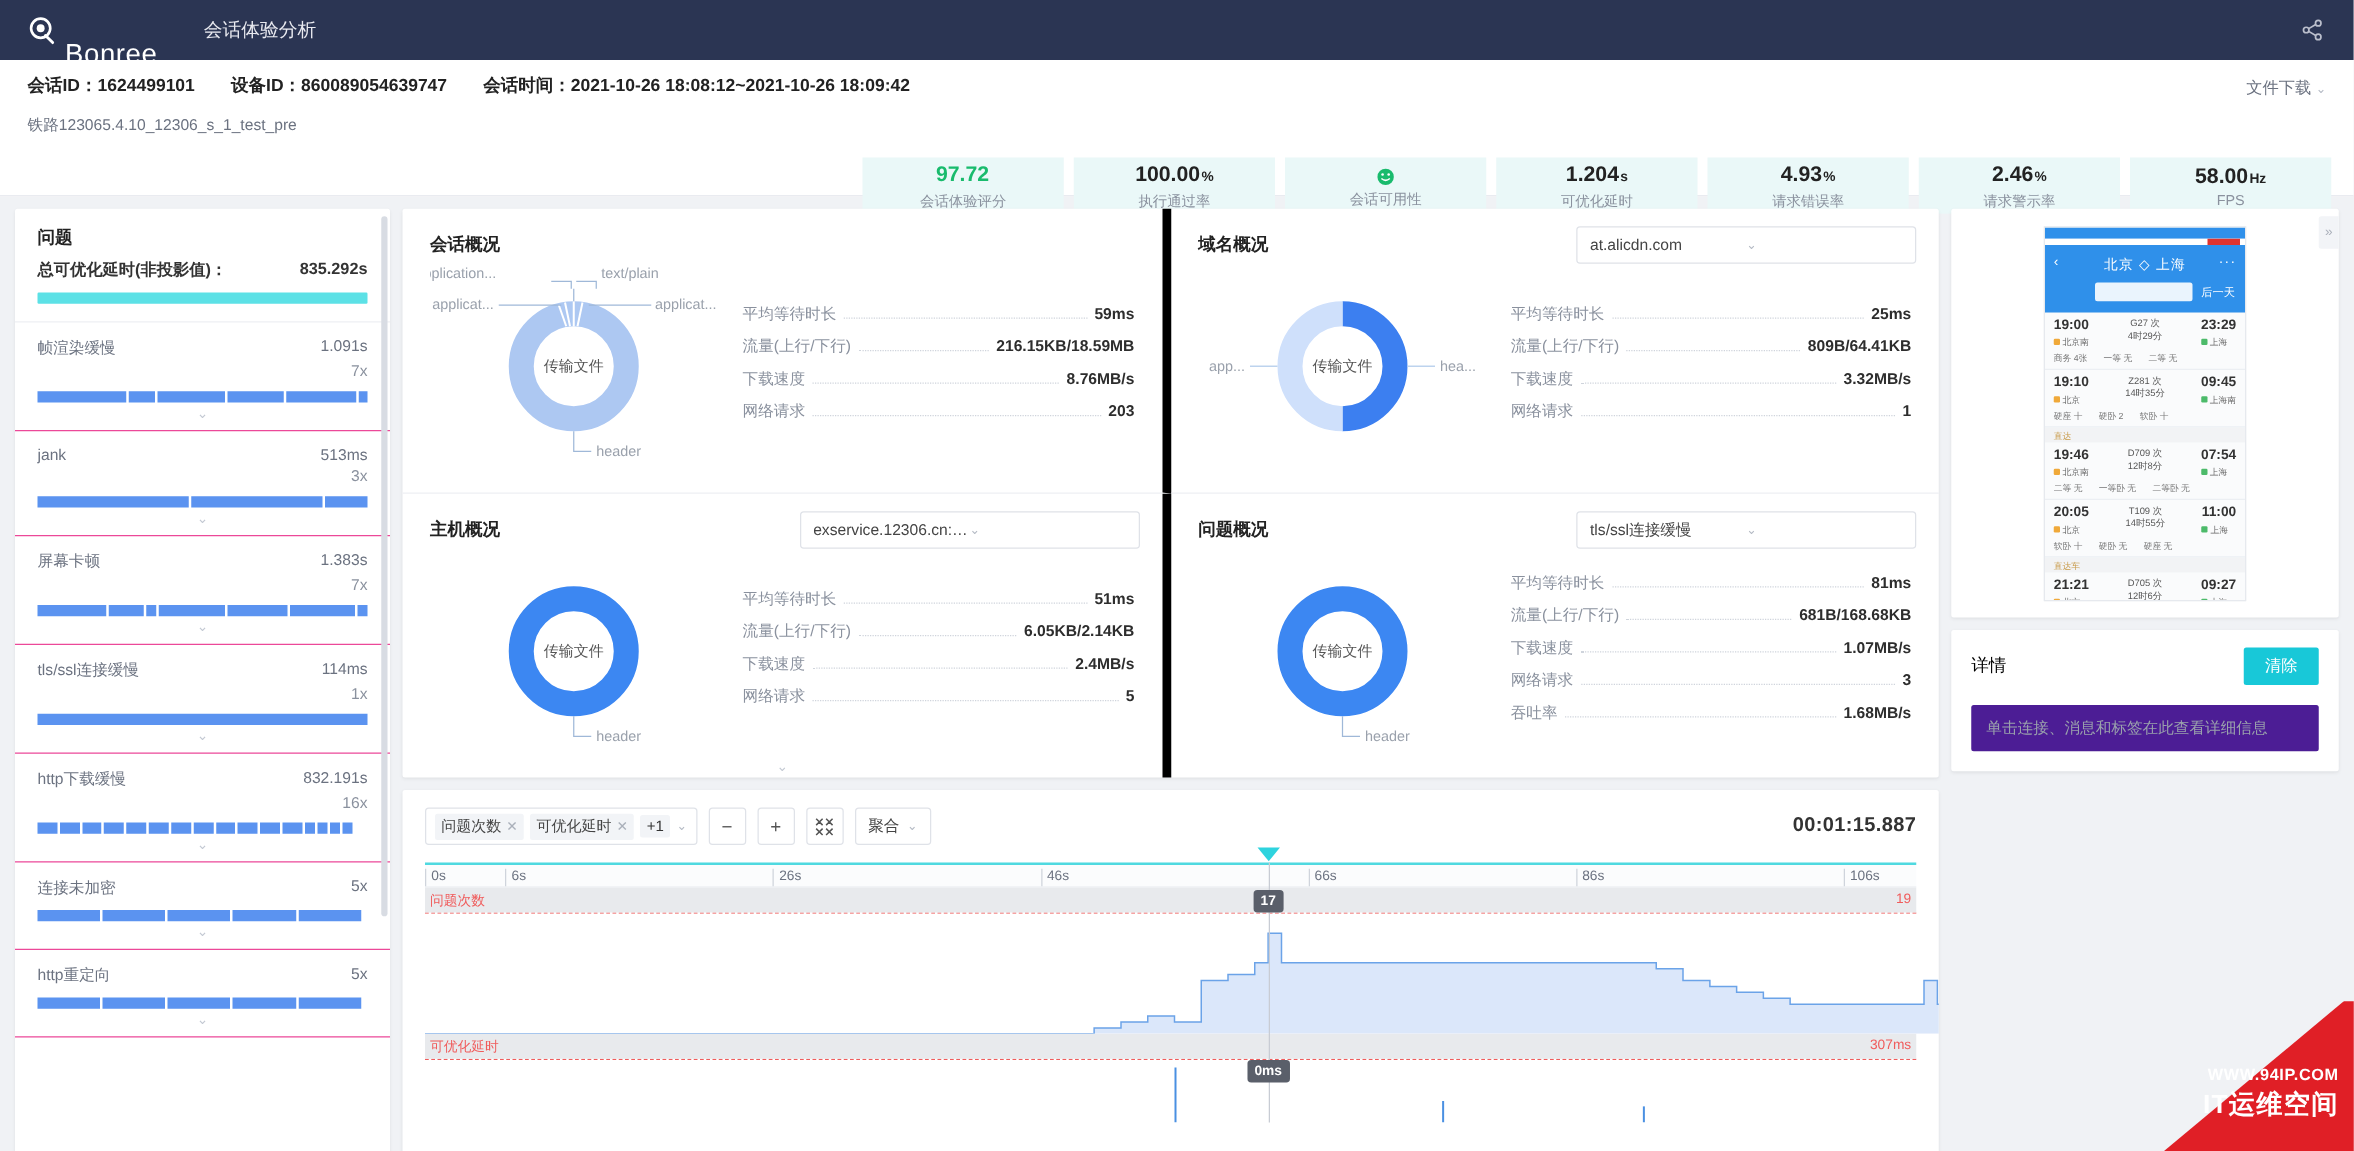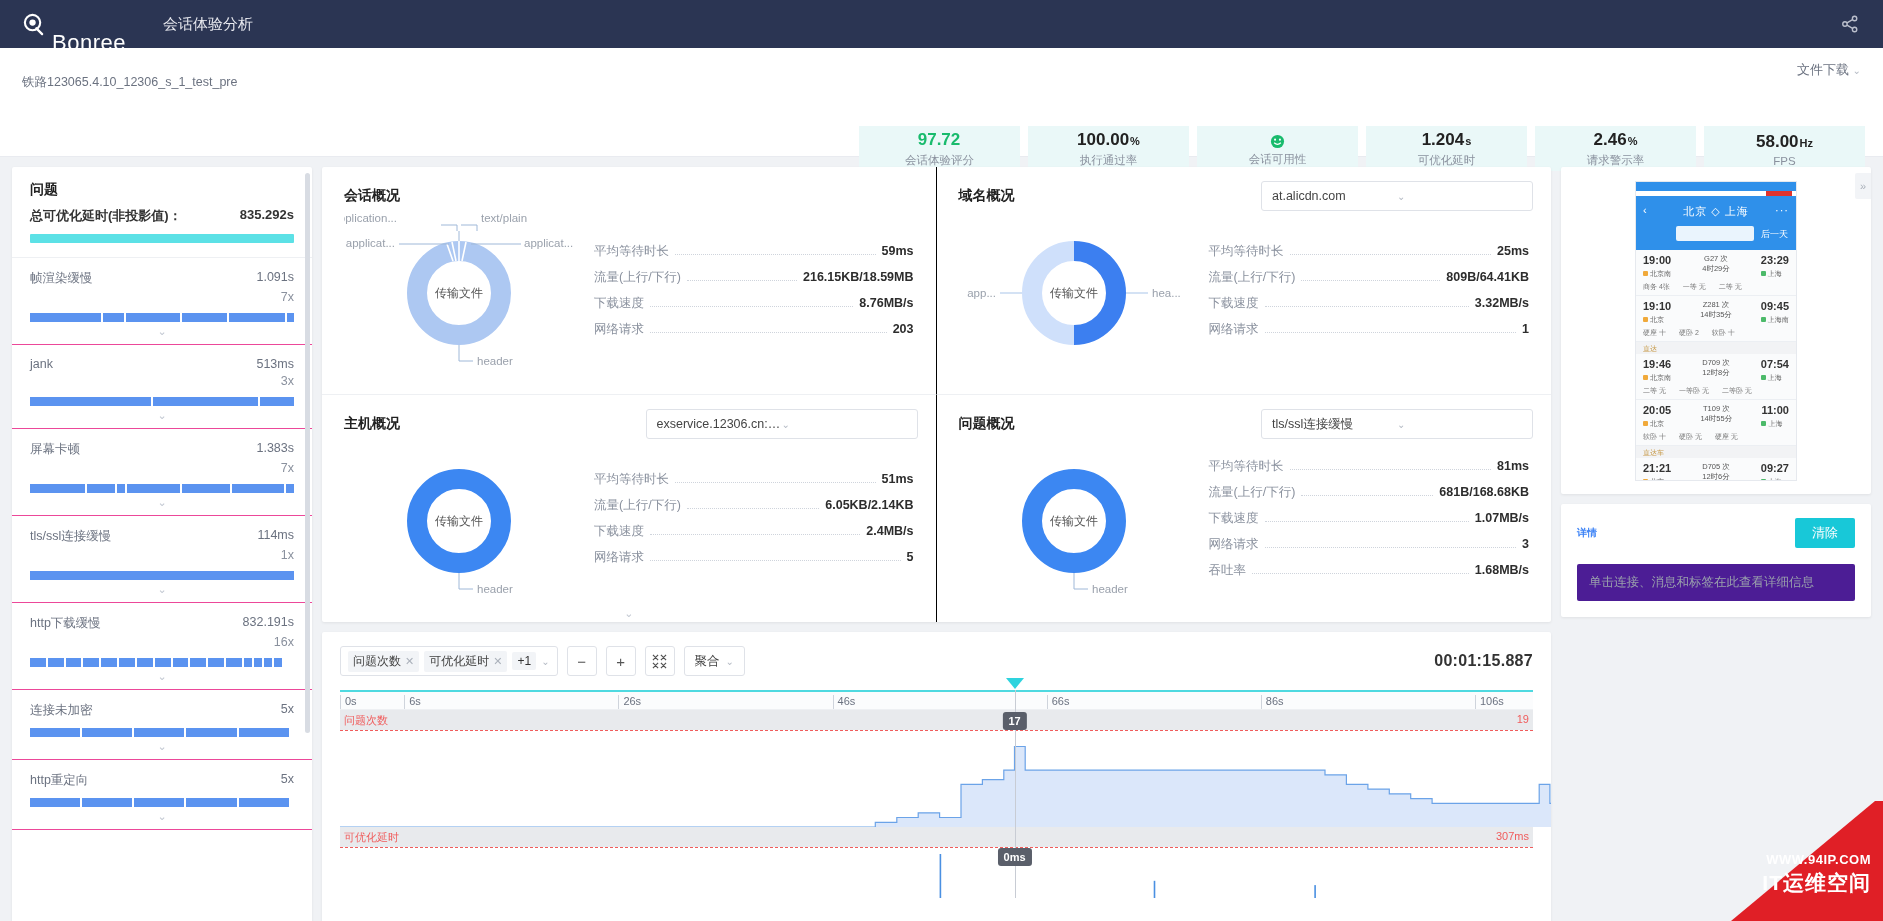--- a/index.html
+++ b/index.html
@@ -81,21 +81,21 @@
   }
 
   
   .center { flex: 1; display: flex; flex-direction: column; gap: 10px; min-width: 0; }
   .panel-grid {
     background: #fff; border-radius: 2px; box-shadow: 0 1px 3px rgba(0,0,0,.07);
     display: grid; grid-template-columns: 1fr 1fr;
     height: 455px; position: relative;
   }
   .qpanel { padding: 14px 18px 0 22px; position: relative; }
-  .qpanel.brd-r { border-right: 1px solid #000000; }
+  .qpanel.brd-r { border-right: 7px solid #000000; }
   .qpanel.brd-b { border-bottom: 1px solid #eef0f3; }
   .qhead { display: flex; align-items: center; justify-content: space-between; height: 30px; }
   .qtitle { font-weight: bold; font-size: 14px; color: #222; }
   .qselect {
     width: 272px; height: 30px; border: 1px solid #dfe2e8; border-radius: 3px;
     display: flex; align-items: center; padding: 0 10px; font-size: 12.5px;
     color: #444; background: #fff; cursor: pointer;
   }
   .qselect span { flex: 1; overflow: hidden; white-space: nowrap; text-overflow: ellipsis; }
   .caret { color: #b4bac4; font-size: 10px; }
@@ -201,21 +201,21 @@
   .ps-train { font-size: 7.5px; color: #555; text-align: center; line-height: 10px; }
   .ps-seats { display: flex; gap: 13px; font-size: 7px; color: #777; margin-top: 3px; }
   .ps-grp { font-size: 7px; color: #c89b4a; padding: 2px 7px 0; background: #f2f3f5; }
   .collapse-right {
     position: absolute; right: 0; top: 6px; width: 16px; height: 26px;
     background: #f2f4f7; color: #aab0ba; display: flex; align-items: center;
     justify-content: center; font-size: 11px; cursor: pointer; border-radius: 2px 0 0 2px;
   }
   .detail-card { margin-top: 10px; padding: 14px 16px 16px; }
   .detail-head { display: flex; align-items: center; justify-content: space-between; }
-  .detail-title { font-weight: bold; font-size: 10px; color: #3b82f6; }
+  .detail-title { font-weight: normal; font-size: 14px; color: #000000; }
   .btn-clear {
     background: #18c8d8; color: #fff; border: none; border-radius: 2px;
     padding: 6px 17px; font-size: 13px; cursor: pointer;
     font-family: "Liberation Sans", sans-serif;
   }
   .detail-hint {
     margin-top: 16px; background: #4c1d95; color: #9aa1ac; font-size: 12.5px;
     padding: 10px 12px; border-radius: 2px;
   }
 
@@ -259,20 +259,25 @@
     <svg width="22" height="22" viewBox="0 0 24 24" fill="none" stroke="#d5d8e2" stroke-width="1.5">
       <circle cx="17" cy="6" r="2.4"></circle>
         <circle cx="6.5" cy="12" r="2.4"></circle>
         <circle cx="17" cy="18" r="2.4"></circle>
       <path d="M8.7 10.8 14.8 7.2M8.7 13.2 14.8 16.8"></path>
     </svg>
   </span>
 </div>
 
 <div class="infobar">
+  <div class="info-line1">
+    <span><b>会话ID：</b><b>1624499101</b></span>
+    <span><b>设备ID：</b><b>860089054639747</b></span>
+    <span><b>会话时间：</b><b>2021-10-26 18:08:12~2021-10-26 18:09:42</b></span>
+  </div>
   <div class="file-dl">
     <span>文件下载</span>
     <span class="caret">⌄</span>
   </div>
   <div class="info-line2">
     <div class="app-name">铁路123065.4.10_12306_s_1_test_pre</div>
   </div>
   <div class="metrics" id="metrics">
       <div class="mcard">
         <div class="mval green">97.72<span class="unit"></span></div>
@@ -287,20 +292,24 @@
             <circle cx="8" cy="8" r="7" fill="#19bb6d"></circle>
             <circle cx="5.4" cy="6" r="1.1" fill="#fff"></circle>
             <circle cx="10.6" cy="6" r="1.1" fill="#fff"></circle>
             <path d="M4.4 9.4 Q8 12.6 11.6 9.4" stroke="#fff" stroke-width="1.3" fill="none"></path>
           </svg></span>
         <div class="mlabel">会话可用性</div>
       </div>
       <div class="mcard">
         <div class="mval">1.204<span class="unit">s</span></div>
         <div class="mlabel">可优化延时</div>
+      </div>
+      <div class="mcard">
+        <div class="mval">4.93<span class="unit">%</span></div>
+        <div class="mlabel">请求错误率</div>
       </div>
       <div class="mcard">
         <div class="mval">2.46<span class="unit">%</span></div>
         <div class="mlabel">请求警示率</div>
       </div>
       <div class="mcard">
         <div class="mval">58.00<span class="unit">Hz</span></div>
         <div class="mlabel">FPS</div>
       </div>
     </div>

